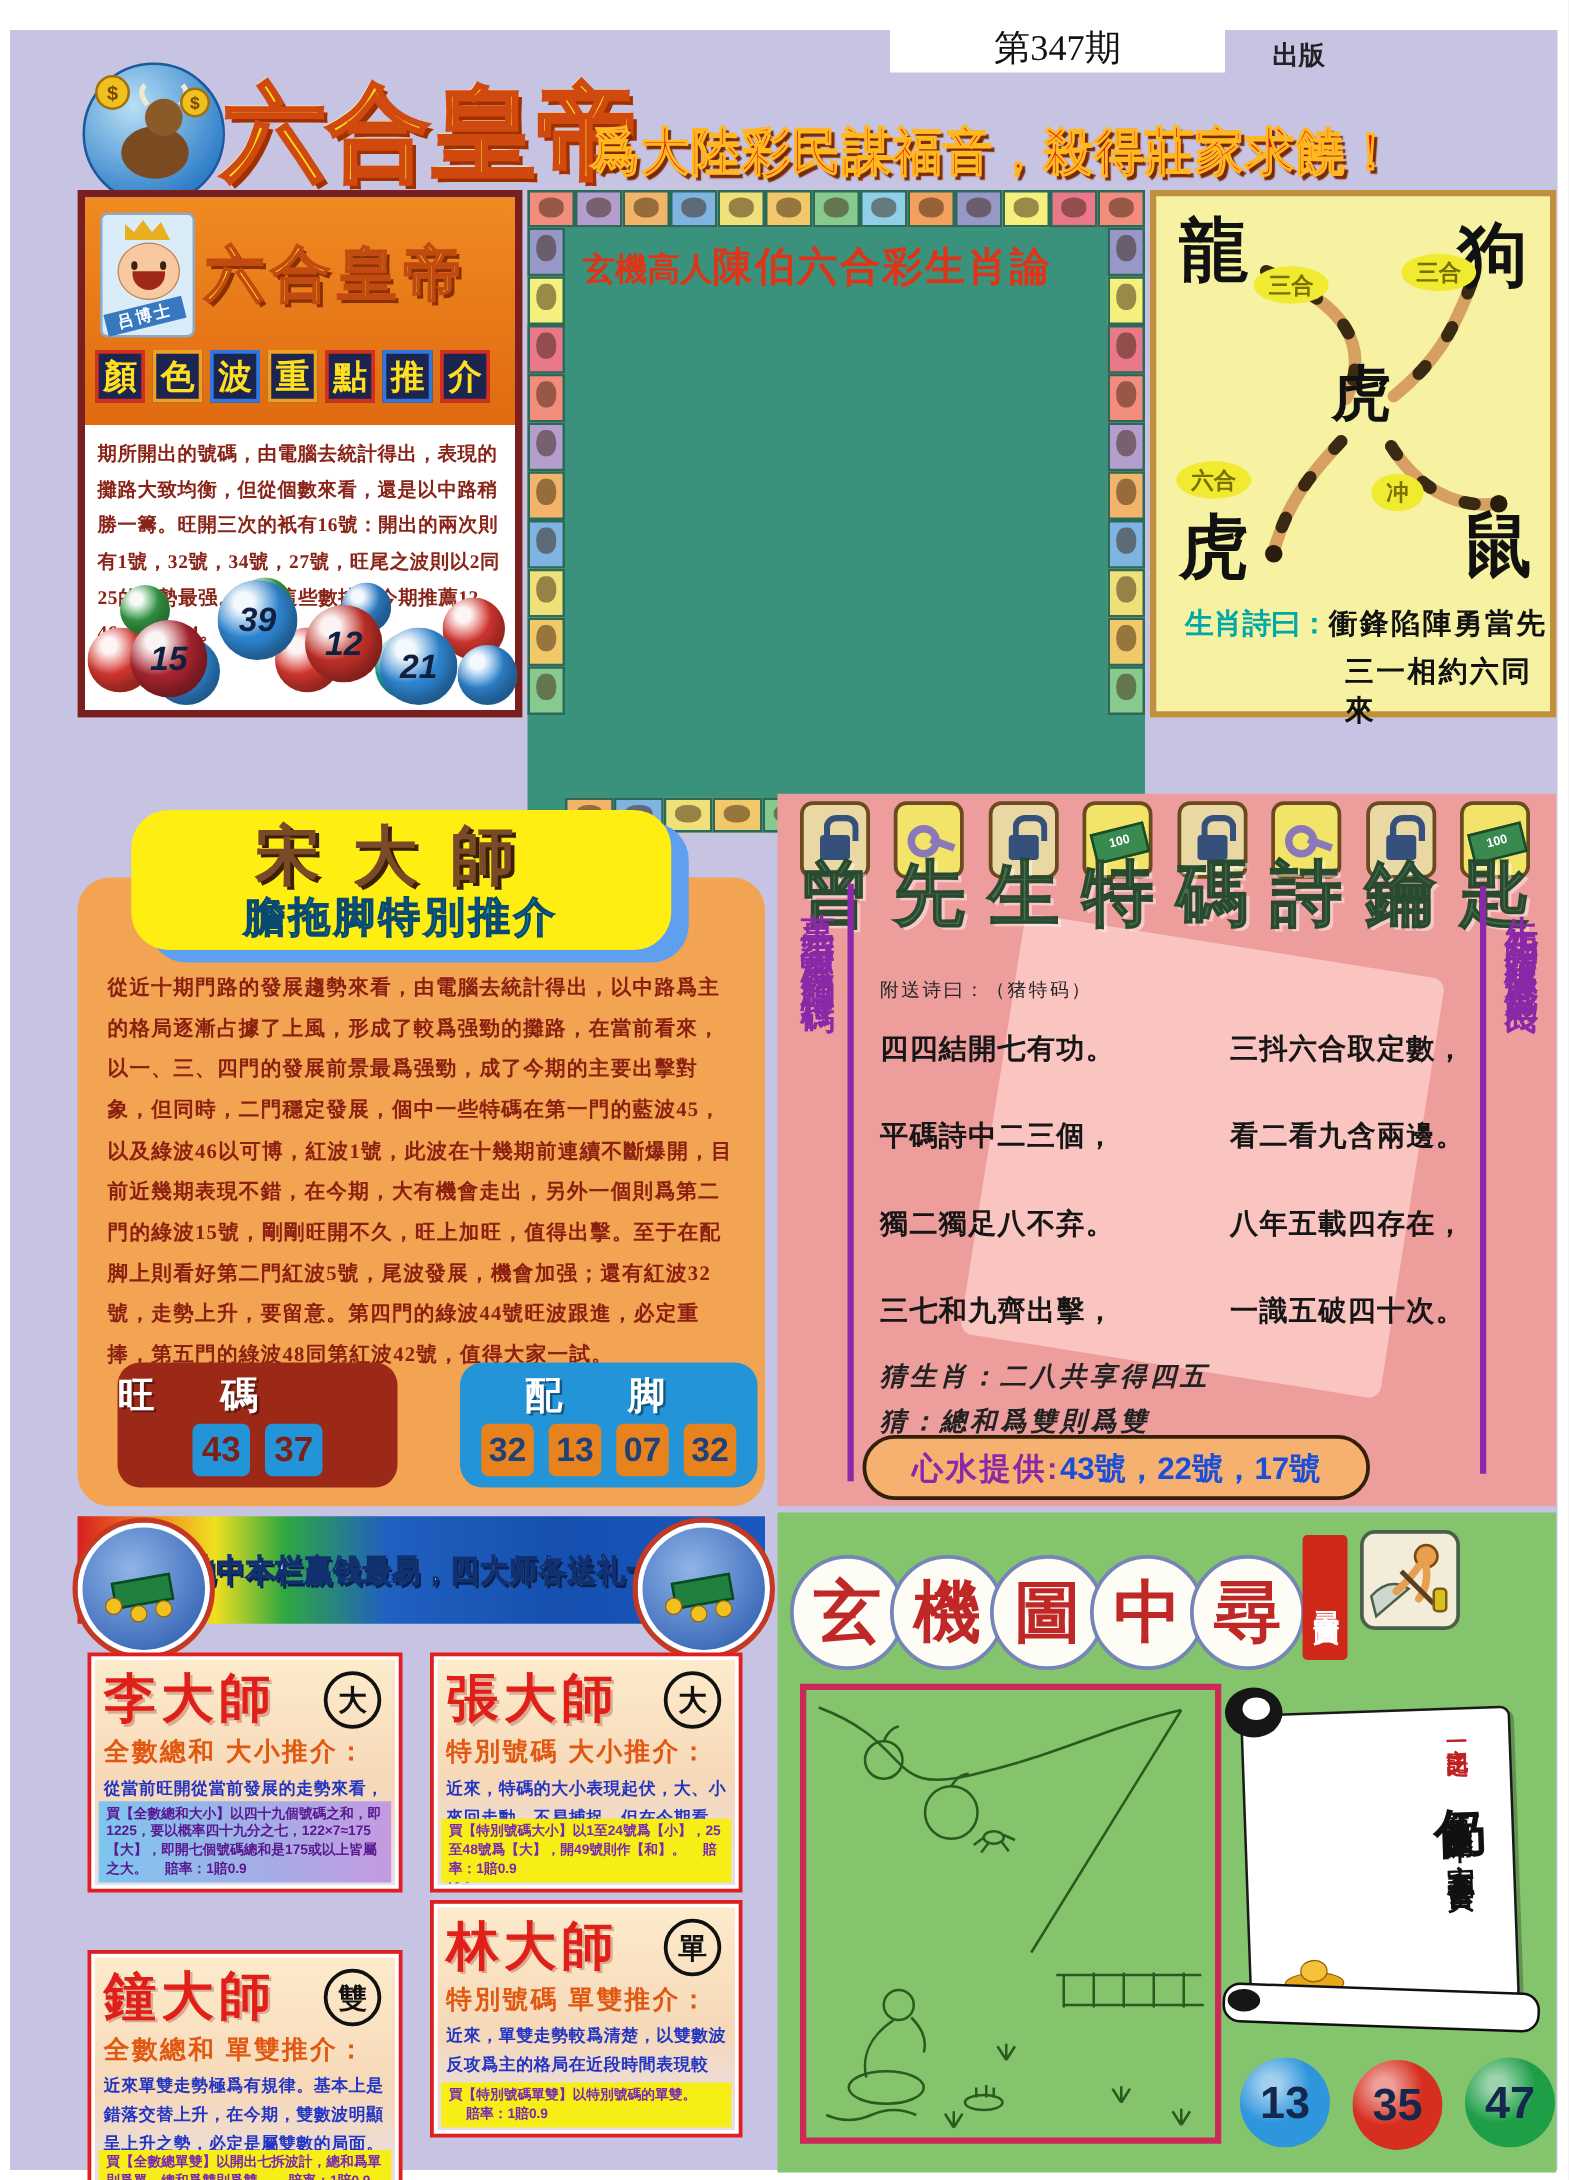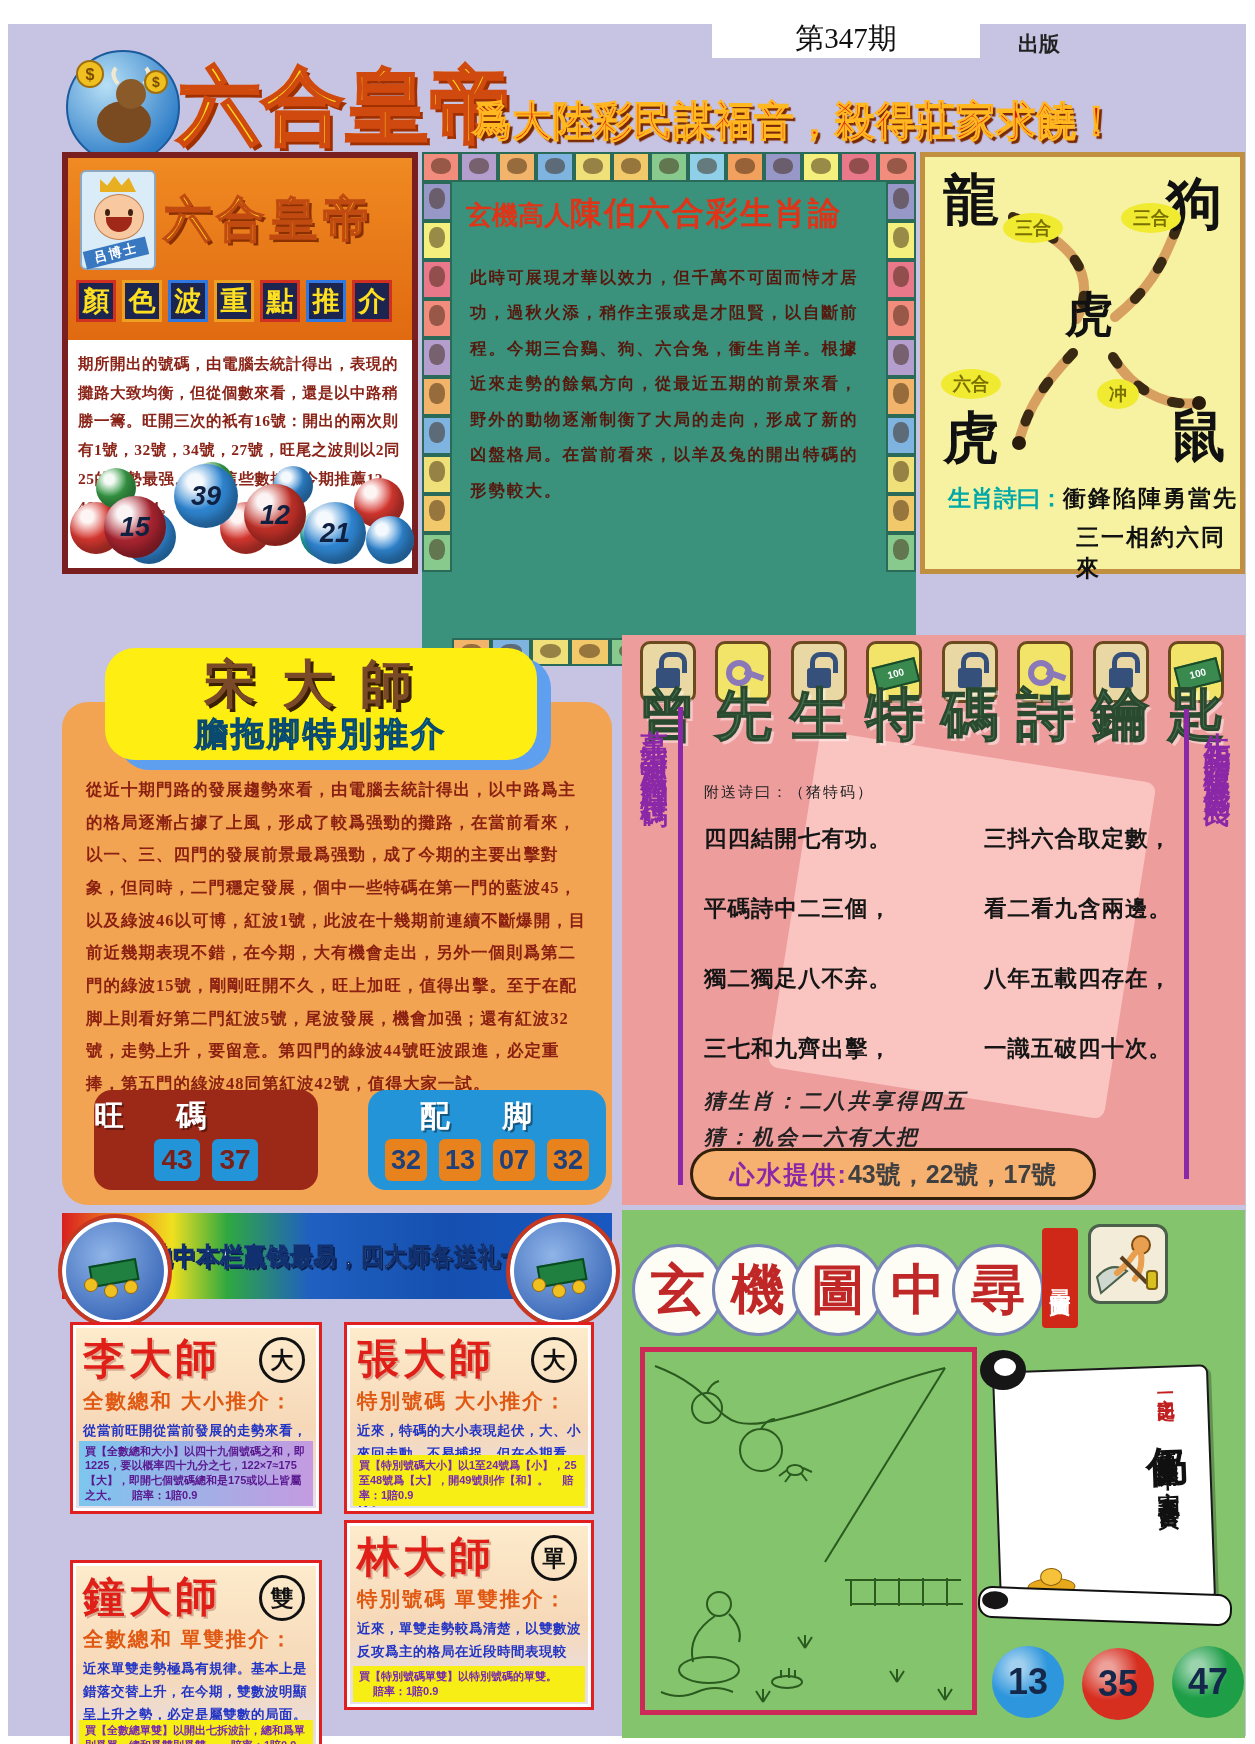--- a/index.html
+++ b/index.html
@@ -105,21 +105,21 @@
   .zeng-note{position:absolute;left:82px;top:148px;font-family:"Liberation Serif","DejaVu Serif",serif;
              font-size:15px;color:#222;letter-spacing:2px;}
   .poemcol{position:absolute;top:188px;width:260px;}
   .poemcol .pl{font-family:"Liberation Serif","DejaVu Serif",serif;font-size:22.5px;font-weight:bold;color:#161616;
                letter-spacing:1px;margin-bottom:39px;white-space:nowrap;}
   .guess{position:absolute;left:82px;font-family:"Liberation Serif","DejaVu Serif",serif;font-style:italic;
          font-size:21px;font-weight:bold;color:#222;letter-spacing:3px;}
   .tips{position:absolute;left:68px;top:513px;width:406px;height:52px;background:#f6b070;border:3px solid #32200a;
         border-radius:26px;display:flex;align-items:center;justify-content:center;box-sizing:border-box;white-space:nowrap;}
   .tips .t1{font-size:25px;font-weight:bold;color:#8a28a8;letter-spacing:2px;}
-  .tips .t2{font-size:25px;font-weight:bold;color:#404040;}
+  .tips .t2{font-size:25px;font-weight:bold;color:#1d4ed8;}
 
   
   .banner{position:absolute;left:62px;top:1213px;width:550px;height:86px;
           background:linear-gradient(90deg,#d82020,#f08020 10%,#f0e020 20%,#30a840 30%,#2060c0 45%,#1550b0 70%,#1858c0);
           display:flex;align-items:center;justify-content:center;}
   .banner-text{font-size:25px;font-weight:bold;color:#fff;-webkit-text-stroke:1px #103070;
                text-shadow:2px 2px 0 #0a2050;letter-spacing:1px;transform:scaleX(.9);white-space:nowrap;}
   .medal{position:absolute;top:1214px;width:106px;height:106px;border-radius:50%;
          background:radial-gradient(circle at 40% 35%,#8fb4e8,#3a68b8 75%);
          border:4px solid #c83820;box-shadow:inset 0 0 0 4px #fff;}
@@ -294,21 +294,20 @@
           <div class="tile-sq" style="width: 39.4px; height: 28px; background: rgb(242, 160, 94);"></div>
           <div class="tile-sq" style="width: 39.4px; height: 28px; background: rgb(152, 152, 200);"></div>
           <div class="tile-sq" style="width: 39.4px; height: 28px; background: rgb(245, 240, 126);"></div>
           <div class="tile-sq" style="width: 39.4px; height: 28px; background: rgb(232, 120, 138);"></div>
           <div class="tile-sq" style="width: 39.4px; height: 28px; background: rgb(242, 141, 126);"></div>
         </div>
       </div>
     <div class="p2-title">
       <span class="pre">玄機高人</span><span class="big">陳伯六合彩生肖論</span>
     </div>
-    <div class="p2-body">此時可展現才華以效力，但千萬不可固而恃才居功，過秋火添，稍作主張或是才阻賢，以自斷前程。今期三合鷄、狗、六合兔，衝生肖羊。根據近來走勢的餘氣方向，從最近五期的前景來看，野外的動物逐漸制衡了大局的走向，形成了新的凶盤格局。在當前看來，以羊及兔的開出特碼的形勢較大。</div>
   </div>
 
   <div class="p3">
     <svg width="315" height="320" viewBox="0 0 315 320" style="position:absolute;left:0;top:0">
       <g fill="none" stroke-linecap="round">
         <path d="M 88,60 C 150,86 172,118 152,162" stroke="#d8a060" stroke-width="10"></path>
         <path d="M 88,60 C 150,86 172,118 152,162" stroke="#3a2a14" stroke-width="10" stroke-dasharray="8 30"></path>
         <path d="M 252,70 C 236,112 222,134 190,160" stroke="#d8a060" stroke-width="10"></path>
         <path d="M 252,70 C 236,112 222,134 190,160" stroke="#3a2a14" stroke-width="10" stroke-dasharray="8 30"></path>
         <path d="M 148,196 C 120,226 104,248 94,284" stroke="#d8a060" stroke-width="10"></path>
@@ -427,21 +426,21 @@
         <div class="pl">獨二獨足八不弃。</div>
         <div class="pl">三七和九齊出擊，</div>
       </div>
     <div class="poemcol" style="left:362px" id="poemsR">
         <div class="pl">三抖六合取定數，</div>
         <div class="pl">看二看九含兩邊。</div>
         <div class="pl">八年五載四存在，</div>
         <div class="pl">一識五破四十次。</div>
       </div>
     <div class="guess" style="top:452px">猜生肖：二八共享得四五</div>
-    <div class="guess" style="top:488px">猜：机会一六有大把</div>
+    <div class="guess" style="top:488px">猜：總和爲雙則爲雙</div>
     <div class="tips">
       <span class="t1">心水提供:</span>
       <span class="t2">43號，22號，17號</span>
     </div>
   </div>
 
   <div class="banner">
     <div class="banner-text">彩池中本栏赢钱最易，四大师各送礼一份</div>
   </div>
   <div class="medal" style="left:58px">

